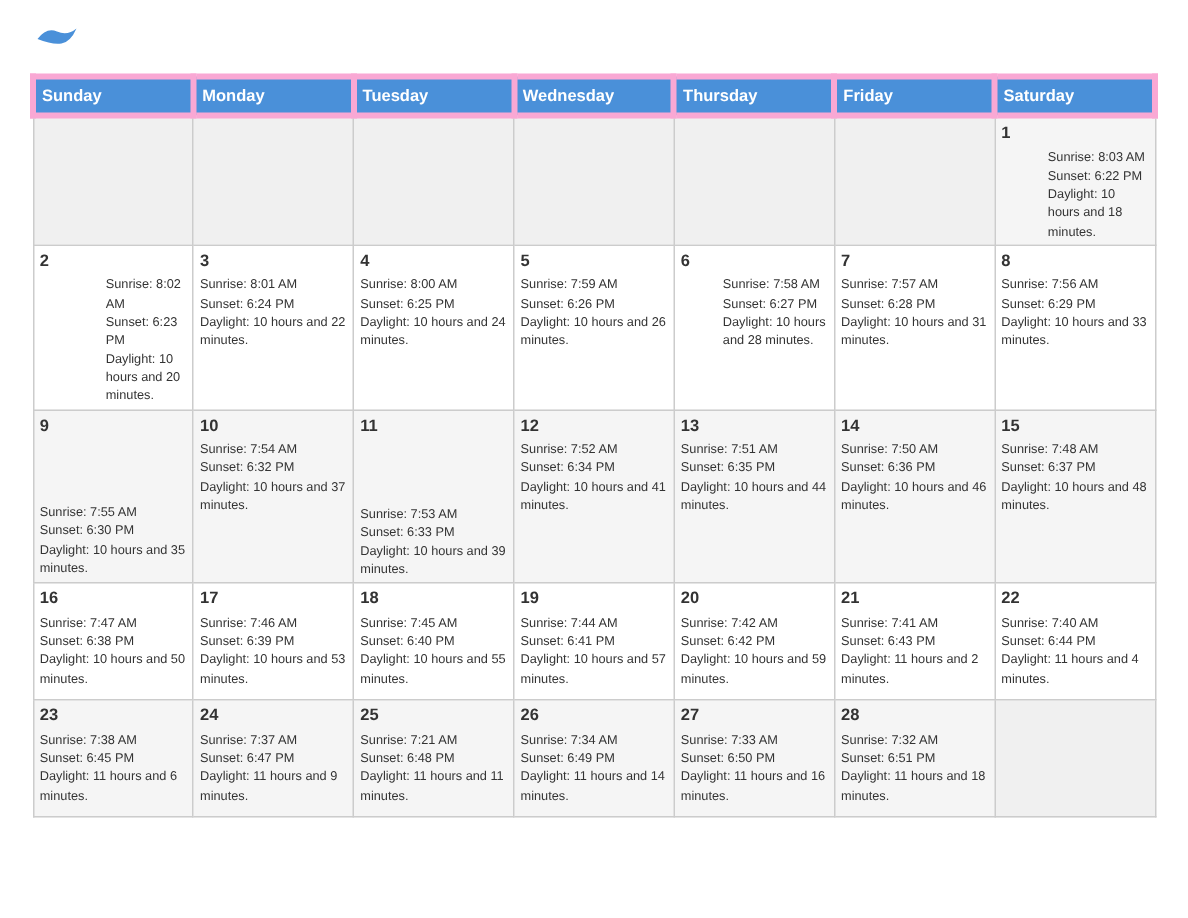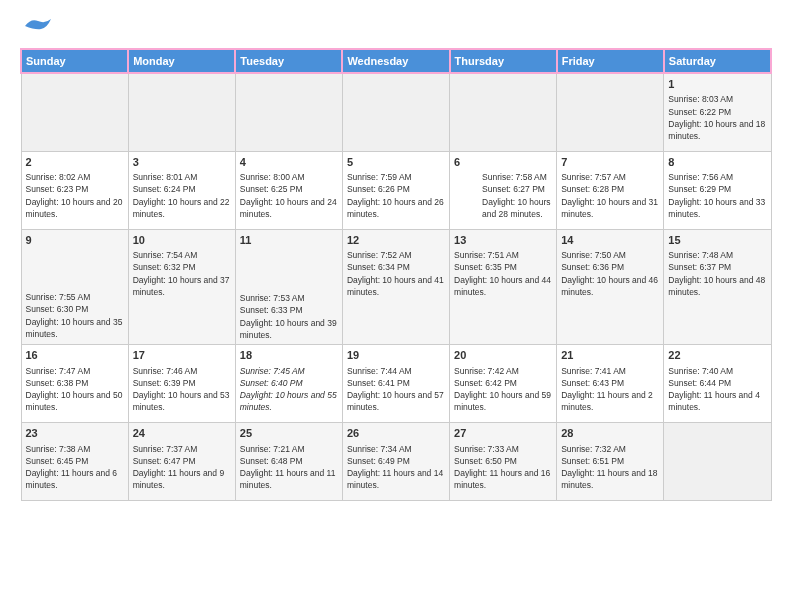--- a/index.html
+++ b/index.html
@@ -42,21 +42,21 @@
       border-collapse: collapse;
       font-size: 9.5px;
     }
     thead th {
       background-color: #4a90d9;
       color: white;
       padding: 5px 4px;
       text-align: left;
       font-size: 11px;
       font-weight: bold;
-      border: 2px solid #f9a8d4;
+      border: 4px solid #f9a8d4;
     }
     tbody td {
       border: 1px solid #ccc;
       vertical-align: top;
       padding: 3px 4px;
       height: 78px;
       width: calc(100% / 7);
       color: #333;
       font-size: 9px;
       line-height: 1.4;
@@ -119,29 +119,29 @@
     <tbody id="calendar-body">
     <tr>
           <td class="empty-cell"></td>
           <td class="empty-cell"></td>
           <td class="empty-cell"></td>
           <td class="empty-cell"></td>
           <td class="empty-cell"></td>
           <td class="empty-cell"></td>
           <td>
             <span class="day-number">1</span>
-            <div class="day-info" style="white-space: pre-line;">Sunrise: 8:03 AM
+            <div class="day-info" style="white-space: pre-line; margin-left: 31px;">Sunrise: 8:03 AM
 Sunset: 6:22 PM
 Daylight: 10 hours and 18 minutes.</div>
           </td>
         </tr>
         <tr>
           <td>
             <span class="day-number">2</span>
-            <div class="day-info" style="white-space: pre-line;">Sunrise: 8:02 AM
+            <div class="day-info" style="white-space: pre-line; margin-left: 44px;">Sunrise: 8:02 AM
 Sunset: 6:23 PM
 Daylight: 10 hours and 20 minutes.</div>
           </td>
           <td>
             <span class="day-number">3</span>
             <div class="day-info" style="white-space: pre-line;">Sunrise: 8:01 AM
 Sunset: 6:24 PM
 Daylight: 10 hours and 22 minutes.</div>
           </td>
           <td>
@@ -227,21 +227,21 @@
 Daylight: 10 hours and 50 minutes.</div>
           </td>
           <td>
             <span class="day-number">17</span>
             <div class="day-info" style="white-space: pre-line;">Sunrise: 7:46 AM
 Sunset: 6:39 PM
 Daylight: 10 hours and 53 minutes.</div>
           </td>
           <td>
             <span class="day-number">18</span>
-            <div class="day-info" style="white-space: pre-line; font-style: italic;">Sunrise: 7:45 AM
+            <div class="day-info" style="white-space: pre-line;">Sunrise: 7:45 AM
 Sunset: 6:40 PM
 Daylight: 10 hours and 55 minutes.</div>
           </td>
           <td>
             <span class="day-number">19</span>
             <div class="day-info" style="white-space: pre-line;">Sunrise: 7:44 AM
 Sunset: 6:41 PM
 Daylight: 10 hours and 57 minutes.</div>
           </td>
           <td>

